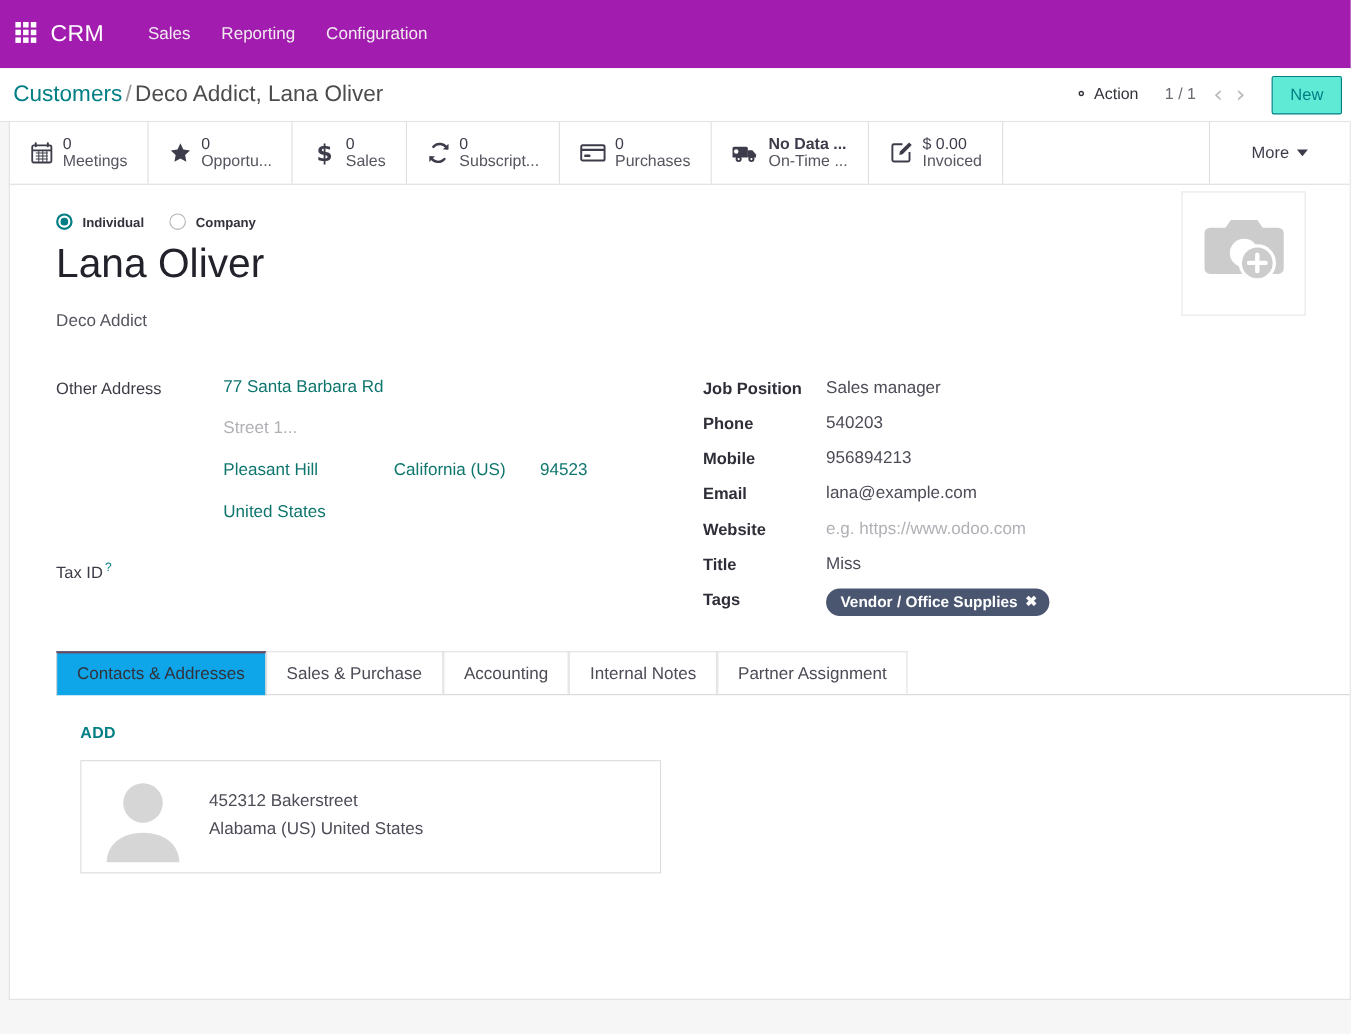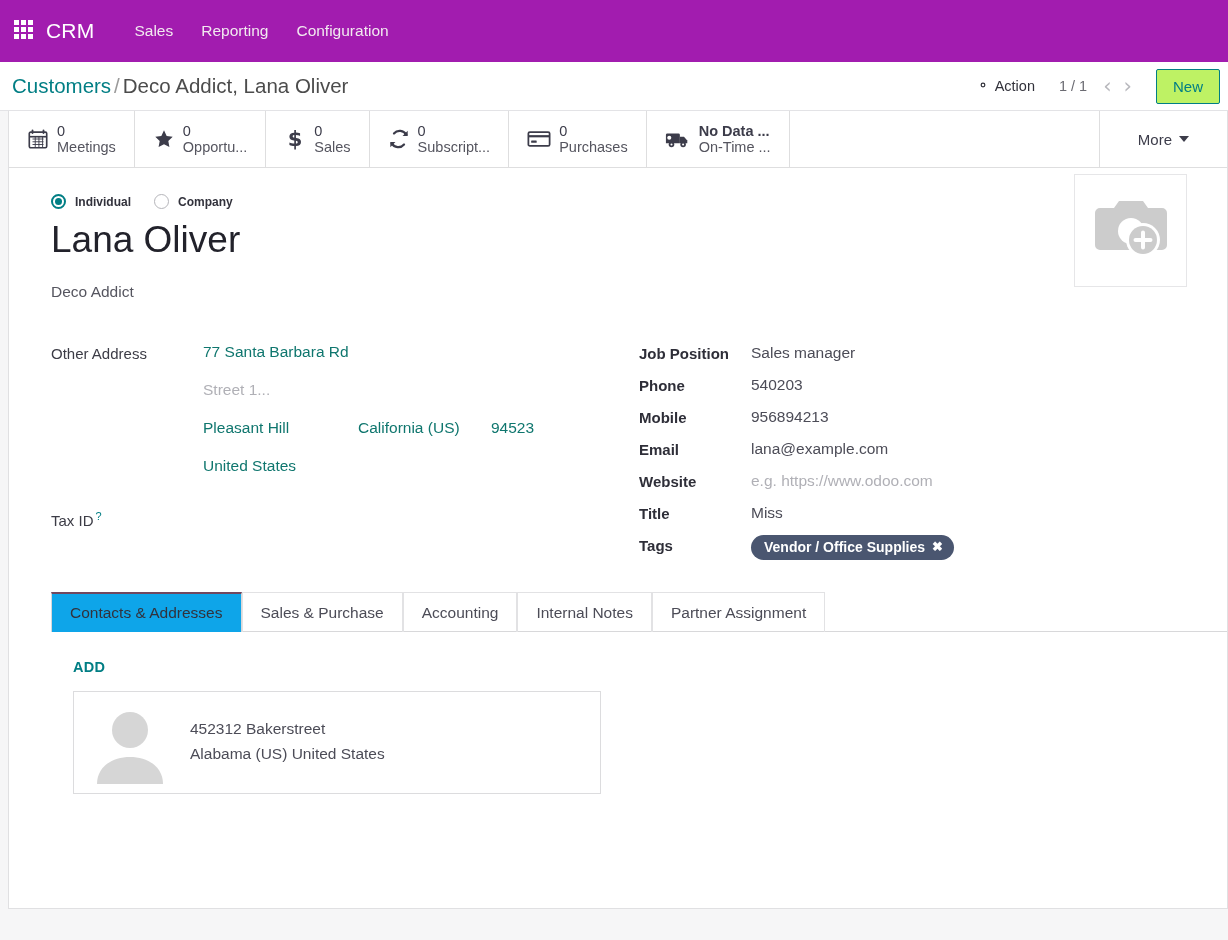--- a/index.html
+++ b/index.html
@@ -65,21 +65,21 @@
   .gear { font-size: 13px; line-height: 1; }
   .pager { font-size: 14.5px; color: #6b6b72; white-space: nowrap; }
   .pager-arrows { display: flex; align-items: center; margin: 0 6px 0 10px; }
   .pager-arrow {
     font-size: 21px; color: #b8b8bd; padding: 0 6px;
     cursor: pointer; line-height: 1; font-family: "DejaVu Sans", sans-serif;
   }
   .new-btn {
     border: 1px solid #017e84;
     color: #017e84;
-    background: #bef264;
+    background: #5eead4;
     font-size: 15px;
     padding: 8px 16px;
     margin-left: 12px;
     cursor: pointer;
     border-radius: 2px;
   }
 
   
   .viewport { position: relative; height: 829px; background: #f6f6f7; padding-left: 8px; }
   .sheet {
@@ -343,20 +343,32 @@
               <circle cx="19.5" cy="17" r="1.1" fill="#fff"></circle>
               <circle cx="4.6" cy="9.6" r="2.2" fill="#fff"></circle>
             </svg>
         </span>
         <span class="stat-txt">
           <span class="stat-val bold">No Data ...</span>
           <span class="stat-lbl">On-Time ...</span>
         </span>
       </div>
 
+      <div class="stat-btn">
+        <span class="stat-icon">
+          <svg width="23" height="22" viewBox="0 0 24 24">
+              <path fill="none" stroke="#3c3c4a" stroke-width="1.9" d="M13 3.5H4.5A1.5 1.5 0 0 0 3 5v14a1.5 1.5 0 0 0 1.5 1.5h14A1.5 1.5 0 0 0 20 19v-8"></path>
+              <path fill="#3c3c4a" d="M19.6 1.6l2.6 2.6-9.1 9.1-3.3.7.7-3.3z"></path>
+            </svg>
+        </span>
+        <span class="stat-txt">
+          <span class="stat-val">$ 0.00</span>
+          <span class="stat-lbl">Invoiced</span>
+        </span>
+      </div>
 
       <div class="more-btn">
         <span>More</span>
         <span class="caret"></span>
       </div>
     </div>
 
     <div class="form-body">
 
       <div class="img-placeholder">

